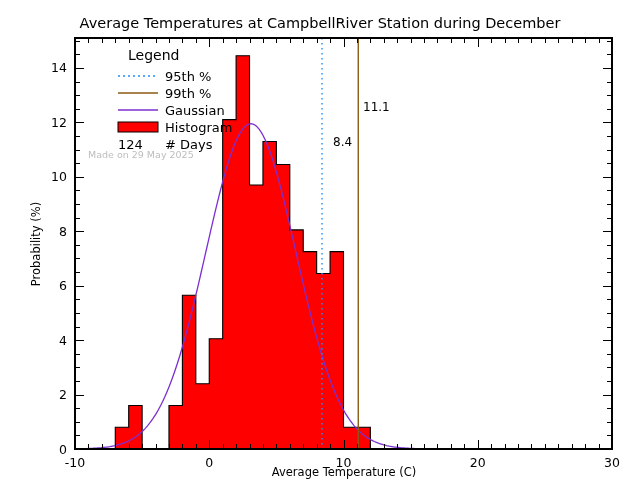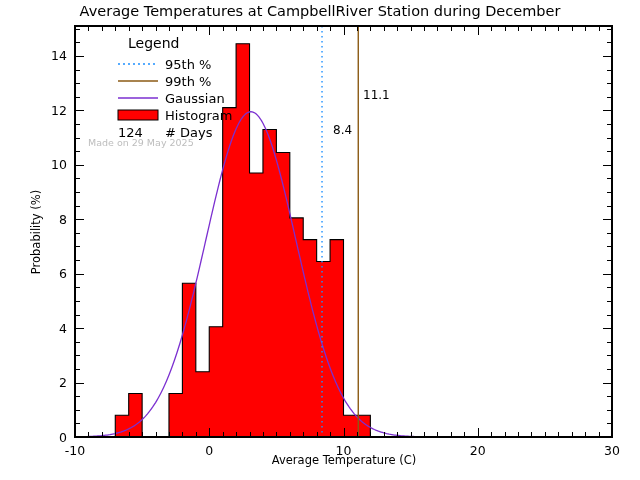--- a/index.html
+++ b/index.html
@@ -9,21 +9,21 @@
   }
   body {
     width: 640px;
     height: 480px;
     font-family: "DejaVu Sans", sans-serif;
     overflow: hidden;
     position: relative;
   }
   #chart-root {
     position: absolute;
-    left: 0; top: 0;
+    left: 0; top: 12px;
     width: 640px;
     height: 336px;
   }
   svg { display: block; }
   text {
     font-family: "DejaVu Sans", sans-serif;
     fill: #000000;
   }
   .title-text {
     font-size: 14.5px;

